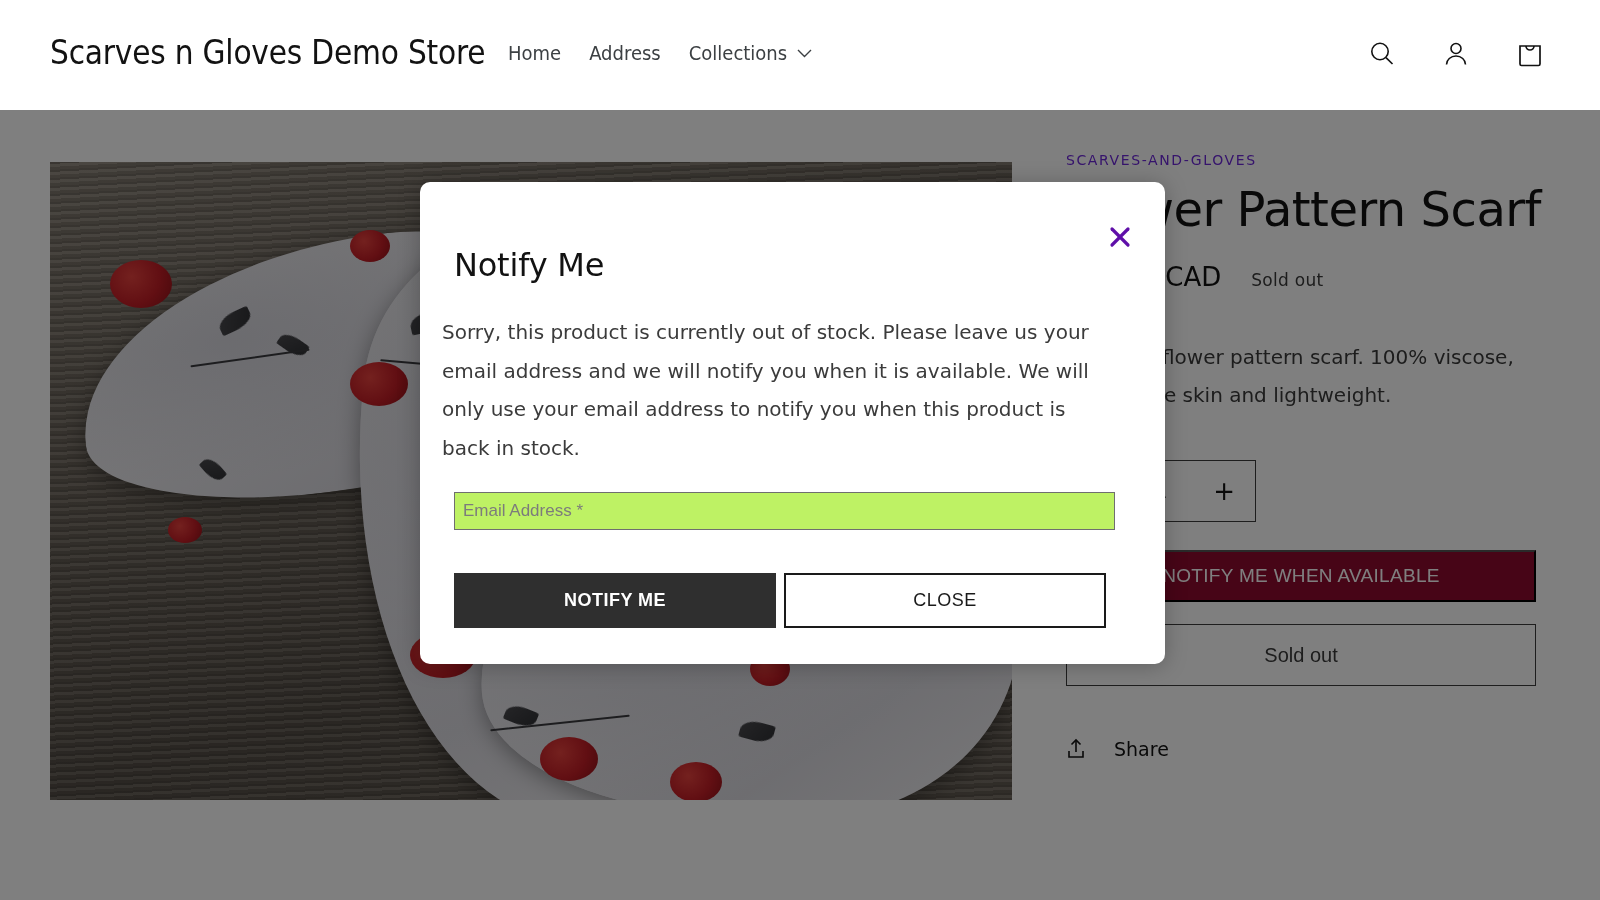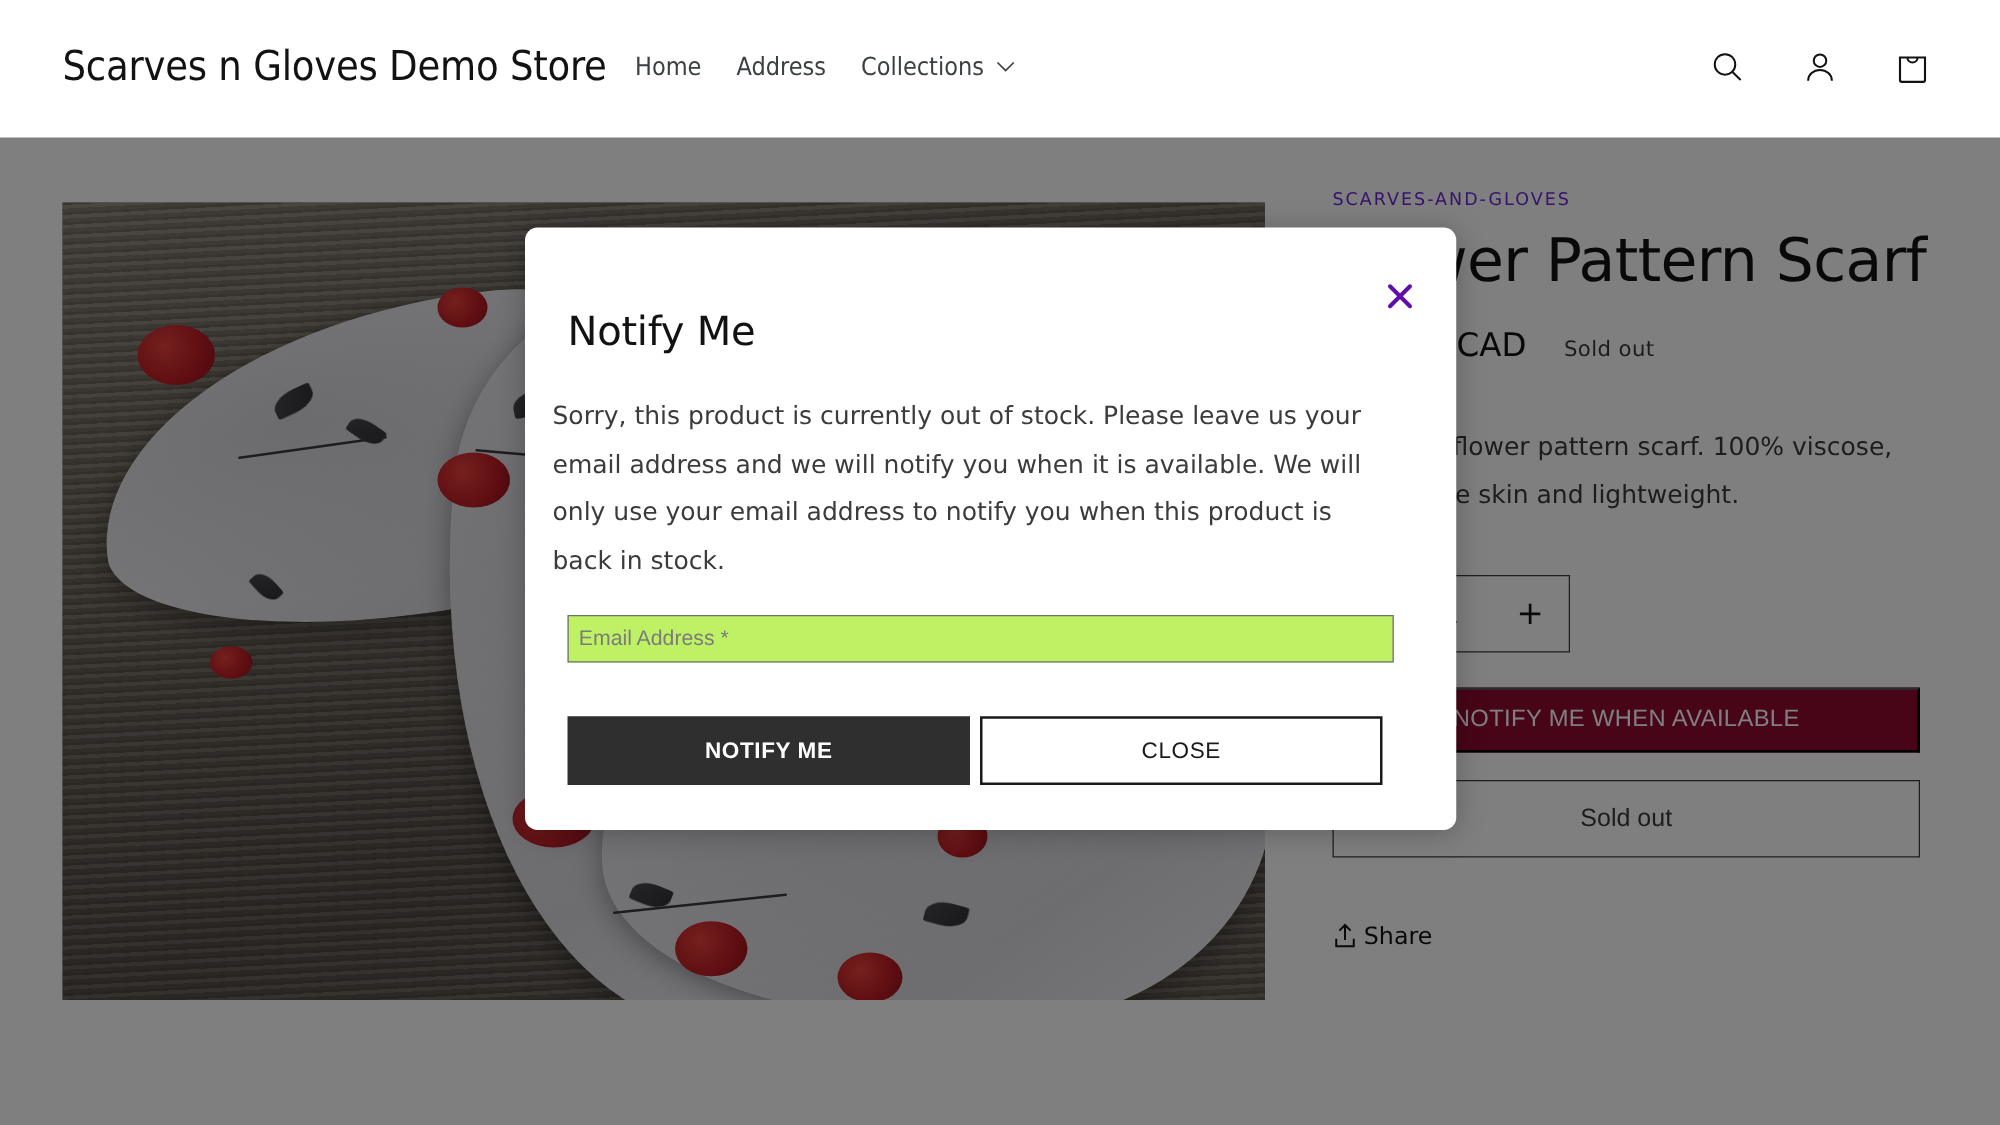--- a/index.html
+++ b/index.html
@@ -168,21 +168,21 @@
     font-size: 20px; color: #3b3b3b;
   }
   .btn-buy-now {
     margin-top: 16px;
     width: 470px; height: 62px;
     background: #121212; color: #ffffff;
     display: flex; align-items: center; justify-content: center;
     font-size: 20px;
   }
   .share-row {
-    margin-top: 52px; display: flex; align-items: center; gap: 5px;
+    margin-top: 52px; display: flex; align-items: center; gap: 28px;
     font-size: 19px; color: #121212;
   }
 
   
   .dim-overlay {
     position: absolute; top: 110px; left: 0;
     width: 1600px; height: 790px;
     background: rgba(0,0,0,0.5);
     z-index: 10;
   }

